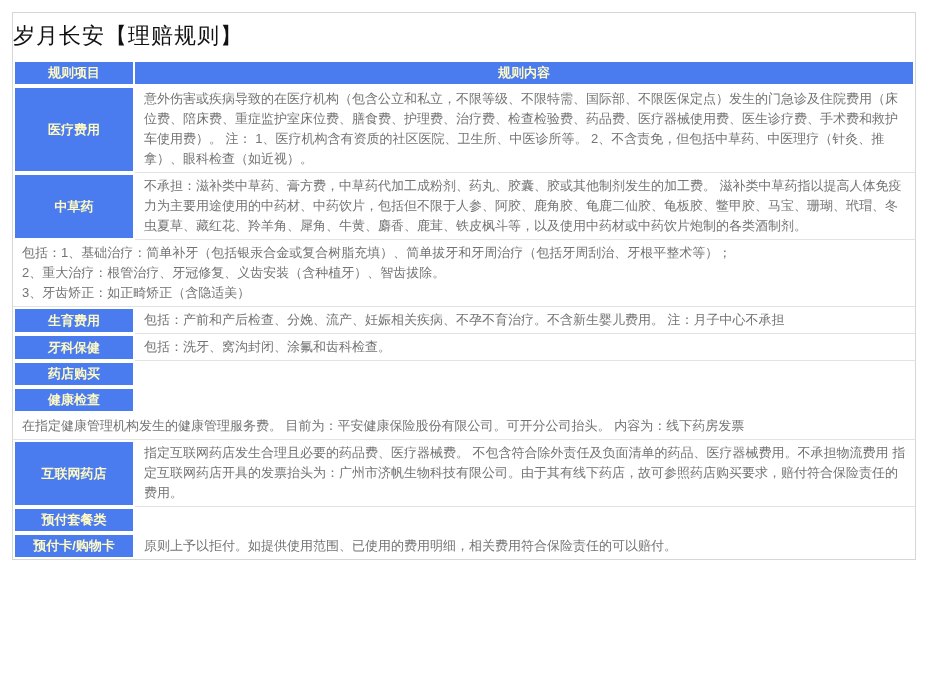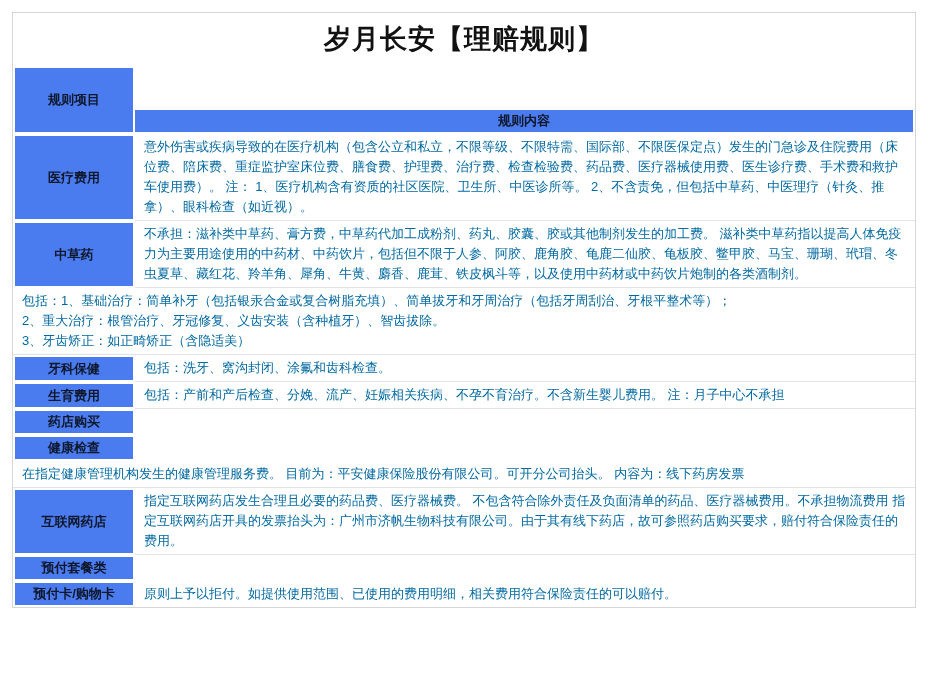--- a/index.html
+++ b/index.html
@@ -6,36 +6,36 @@
   body{
     width:930px;height:683px;position:relative;overflow:hidden;
     font-family:"Liberation Sans","DejaVu Sans",sans-serif;
     -webkit-font-smoothing:antialiased;
   }
   .doc{
     position:absolute;left:12px;top:12px;width:904px;box-sizing:border-box;
     border:1px solid #d6d6d6;background:#ffffff;
   }
   .title{
-    text-align:center;font-size:27px;font-weight:bold;color:#111111;
+    font-size:22px;font-weight:normal;color:#111111;
     padding:8px 0 9px 0;letter-spacing:1px;
   }
   .row{display:flex;align-items:stretch;}
   .lw{flex:0 0 122px;width:122px;box-sizing:border-box;padding:2px;display:flex;}
   .label{
-    flex:1;background:var(--accent,#4a7bef);color:#0f172a;font-weight:bold;
+    flex:1;background:var(--accent,#4a7bef);color:#fef9c3;font-weight:bold;
     font-size:13px;display:flex;align-items:center;justify-content:center;
     text-align:center;padding:2px 1px;line-height:18px;
   }
   .cw{flex:1;min-width:0;display:flex;align-items:center;box-sizing:border-box;}
   .row:not(:last-child) .cw{border-bottom:1px solid #e3e3e3;}
   .hrow .cw{padding:2px 2px 2px 0;border-bottom:none!important;}
-  .hcell{flex:1;margin-top:42px;}
+  .hcell{flex:1;}
   .content{
-    flex:1;padding:3px 9px;font-size:13px;line-height:20px;color:#0369a1;
+    flex:1;padding:3px 9px;font-size:13px;line-height:20px;color:#737373;
     white-space:pre-wrap;word-break:break-all;
   }
 </style>
 </head>
 <body>
 
 <div class="doc">
   <div class="title">岁月长安【理赔规则】</div>
 
   <div class="row hrow">
@@ -65,32 +65,32 @@
   </div>
   <div class="row">
     <div class="cw">
         <div class="content">包括：1、基础治疗：简单补牙（包括银汞合金或复合树脂充填）、简单拔牙和牙周治疗（包括牙周刮治、牙根平整术等）；
 2、重大治疗：根管治疗、牙冠修复、义齿安装（含种植牙）、智齿拔除。
 3、牙齿矫正：如正畸矫正（含隐适美）</div>
       </div>
   </div>
   <div class="row">
     <div class="lw">
+        <div class="label">生育费用</div>
+      </div>
+    <div class="cw">
+        <div class="content">包括：产前和产后检查、分娩、流产、妊娠相关疾病、不孕不育治疗。不含新生婴儿费用。 注：月子中心不承担</div>
+      </div>
+  </div>
+  <div class="row">
+    <div class="lw">
         <div class="label">牙科保健</div>
       </div>
     <div class="cw">
         <div class="content">包括：洗牙、窝沟封闭、涂氟和齿科检查。</div>
-      </div>
-  </div>
-  <div class="row">
-    <div class="lw">
-        <div class="label">生育费用</div>
-      </div>
-    <div class="cw">
-        <div class="content">包括：产前和产后检查、分娩、流产、妊娠相关疾病、不孕不育治疗。不含新生婴儿费用。 注：月子中心不承担</div>
       </div>
   </div>
   <div class="row">
   </div>
   <div class="row">
     <div class="lw">
         <div class="label">药店购买</div>
       </div>
   </div>
   <div class="row">

